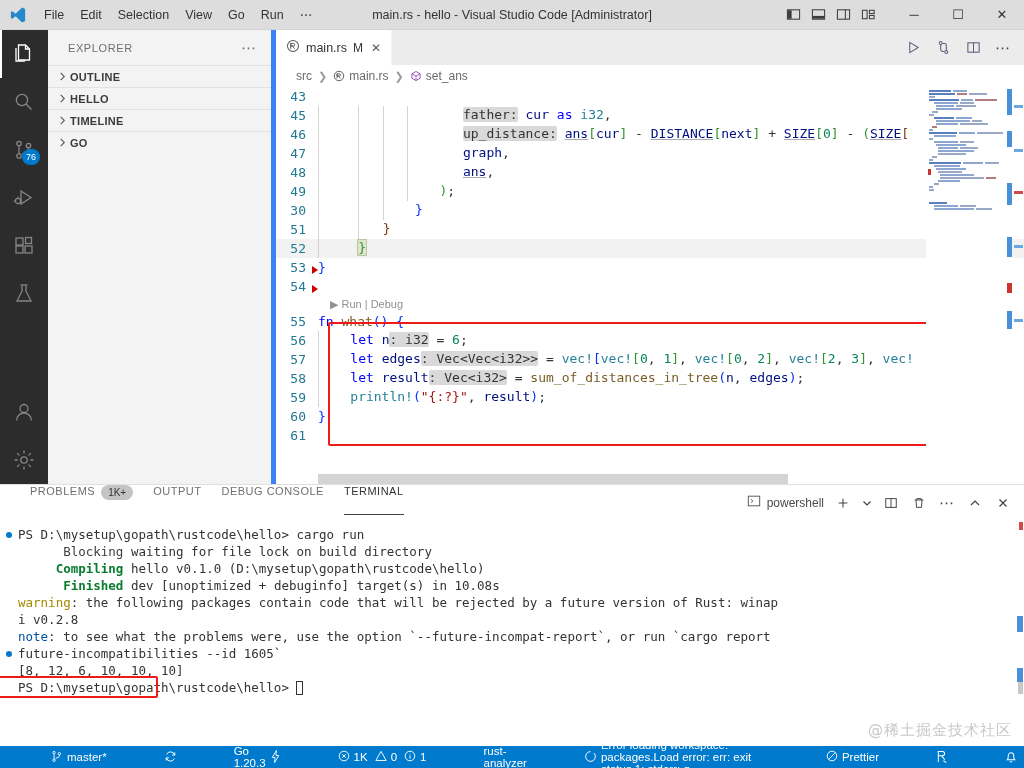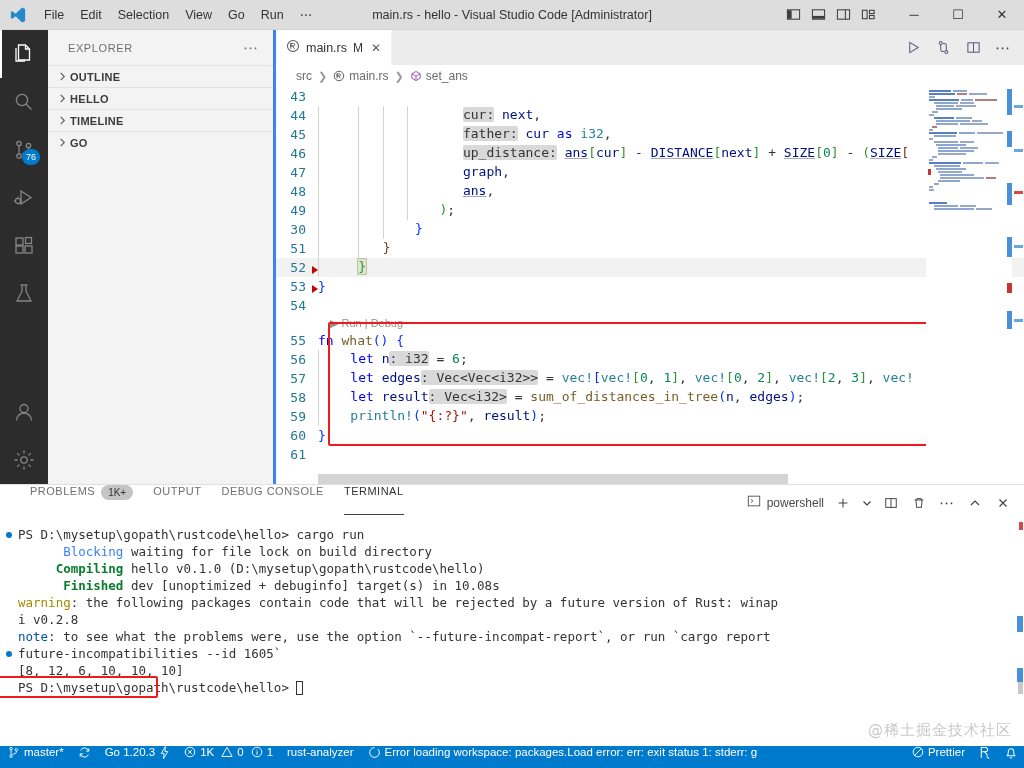--- a/index.html
+++ b/index.html
@@ -55,21 +55,21 @@
     position:absolute; right:8px; bottom:9px; min-width:16px; height:16px;
     border-radius:8px; background:#007acc; color:#fff; font-size:9px;
     display:flex; align-items:center; justify-content:center; padding:0 4px;
     font-family:"Liberation Sans",sans-serif;
   }
   .ab-bottom { margin-top:auto; }
 
   
   .sidebar {
     width:228px; flex:0 0 228px; background:#f3f3f3; display:flex; flex-direction:column;
-    border-right:3px solid #3b82f6;
+    border-right:5px solid #3b82f6;
   }
   .sb-header {
     height:35px; display:flex; align-items:center; padding:0 8px 0 20px;
     font-size:11px; letter-spacing:.6px; color:#6f6f6f; text-transform:uppercase;
   }
   .sb-dots { margin-left:auto; font-size:15px; color:#6f6f6f; letter-spacing:1px; padding-right:6px;}
   .sb-section {
     height:22px; display:flex; align-items:center; padding-left:6px;
     font-size:11px; font-weight:bold; color:#3b3b3b; letter-spacing:.3px;
     border-top:1px solid #e2e2e2;
@@ -174,41 +174,41 @@
     text-transform:none; letter-spacing:0;
   }
   .pa-ic { width:18px; height:18px; display:flex; align-items:center; justify-content:center; color:#424242; font-size:13px; }
 
   .terminal {
     flex:1; position:relative; overflow:hidden; padding:6px 0 0 18px;
     font-family:"DejaVu Sans Mono","Liberation Mono",monospace; font-size:12.5px;
     color:#333; background:#fff;
   }
   .tline { height:17px; line-height:17px; white-space:pre; position:relative; }
-  .t-blue { color:#3b82f6; }
+  .t-blue { color:#404040; }
   .t-green{ color:#0a7c2f; font-weight:bold; }
   .t-warn { color:#a58a00; }
   .t-note { color:#0451a5; }
   .t-dot {
     position:absolute; left:-12px; top:6px; width:6px; height:6px; border-radius:3px; background:#007acc;
   }
   .t-dot.hollow { background:transparent; border:1px solid #bbb; }
   .cursorblock { display:inline-block; width:7px; height:14px; border:1px solid #333; vertical-align:-3px; }
 
   .watermark {
     position:absolute; right:12px; bottom:6px; font-size:15px; color:#c9c9c9;
     font-family:"DejaVu Sans", sans-serif; letter-spacing:1px;
   }
 
   
   .statusbar {
     height:22px; flex:0 0 22px; background:#007acc; color:#fff; display:flex;
     align-items:center; font-size:11.5px;
   }
-  .sbi { display:flex; gap:4px; padding:0 7px; height:22px; }
+  .sbi { display:flex; align-items:center; gap:4px; padding:0 7px; height:22px;margin-left:43px; }
   .sb-right { margin-left:auto; display:flex; align-items:center; }
   svg { shape-rendering:geometricPrecision; }
 </style>
 </head>
 <body>
 
 <div class="app">
 
   <div class="titlebar">
     <div class="tb-logo">
@@ -424,23 +424,20 @@
         </span>
       </div>
 
       <div class="codearea">
         <div class="code-scroll">
 
           <div class="line">
             <span class="ln">43</span>
           </div>
           <div class="line">
-            <span class="ln">44</span><span class="ctext"><span class="guide"></span>     <span class="guide"></span>   <span class="guide"></span>   <span class="guide"></span>       <span class="inlay">cur:</span> <span class="vr">next</span>,</span>
-          </div>
-          <div class="line">
             <span class="ln">45</span><span class="ctext"><span class="guide"></span>     <span class="guide"></span>   <span class="guide"></span>   <span class="guide"></span>       <span class="inlay">father:</span> <span class="vr">cur</span> <span class="k">as</span> <span class="ty">i32</span>,</span>
           </div>
           <div class="line">
             <span class="ln">46</span><span class="ctext"><span class="guide"></span>     <span class="guide"></span>   <span class="guide"></span>   <span class="guide"></span>       <span class="inlay">up_distance:</span> <span class="uline vr">ans</span><span class="br2">[</span><span class="vr">cur</span><span class="br2">]</span> - <span class="uline vr">DISTANCE</span><span class="br2">[</span><span class="vr">next</span><span class="br2">]</span> + <span class="uline vr">SIZE</span><span class="br2">[</span><span class="nm">0</span><span class="br2">]</span> - <span class="br2">(</span><span class="uline vr">SIZE</span><span class="br3">[</span></span>
           </div>
           <div class="line">
             <span class="ln">47</span><span class="ctext"><span class="guide"></span>     <span class="guide"></span>   <span class="guide"></span>   <span class="guide"></span>       <span class="vr">graph</span>,</span>
           </div>
           <div class="line">
             <span class="ln">48</span><span class="ctext"><span class="guide"></span>     <span class="guide"></span>   <span class="guide"></span>   <span class="guide"></span>       <span class="uline vr">ans</span>,</span>

